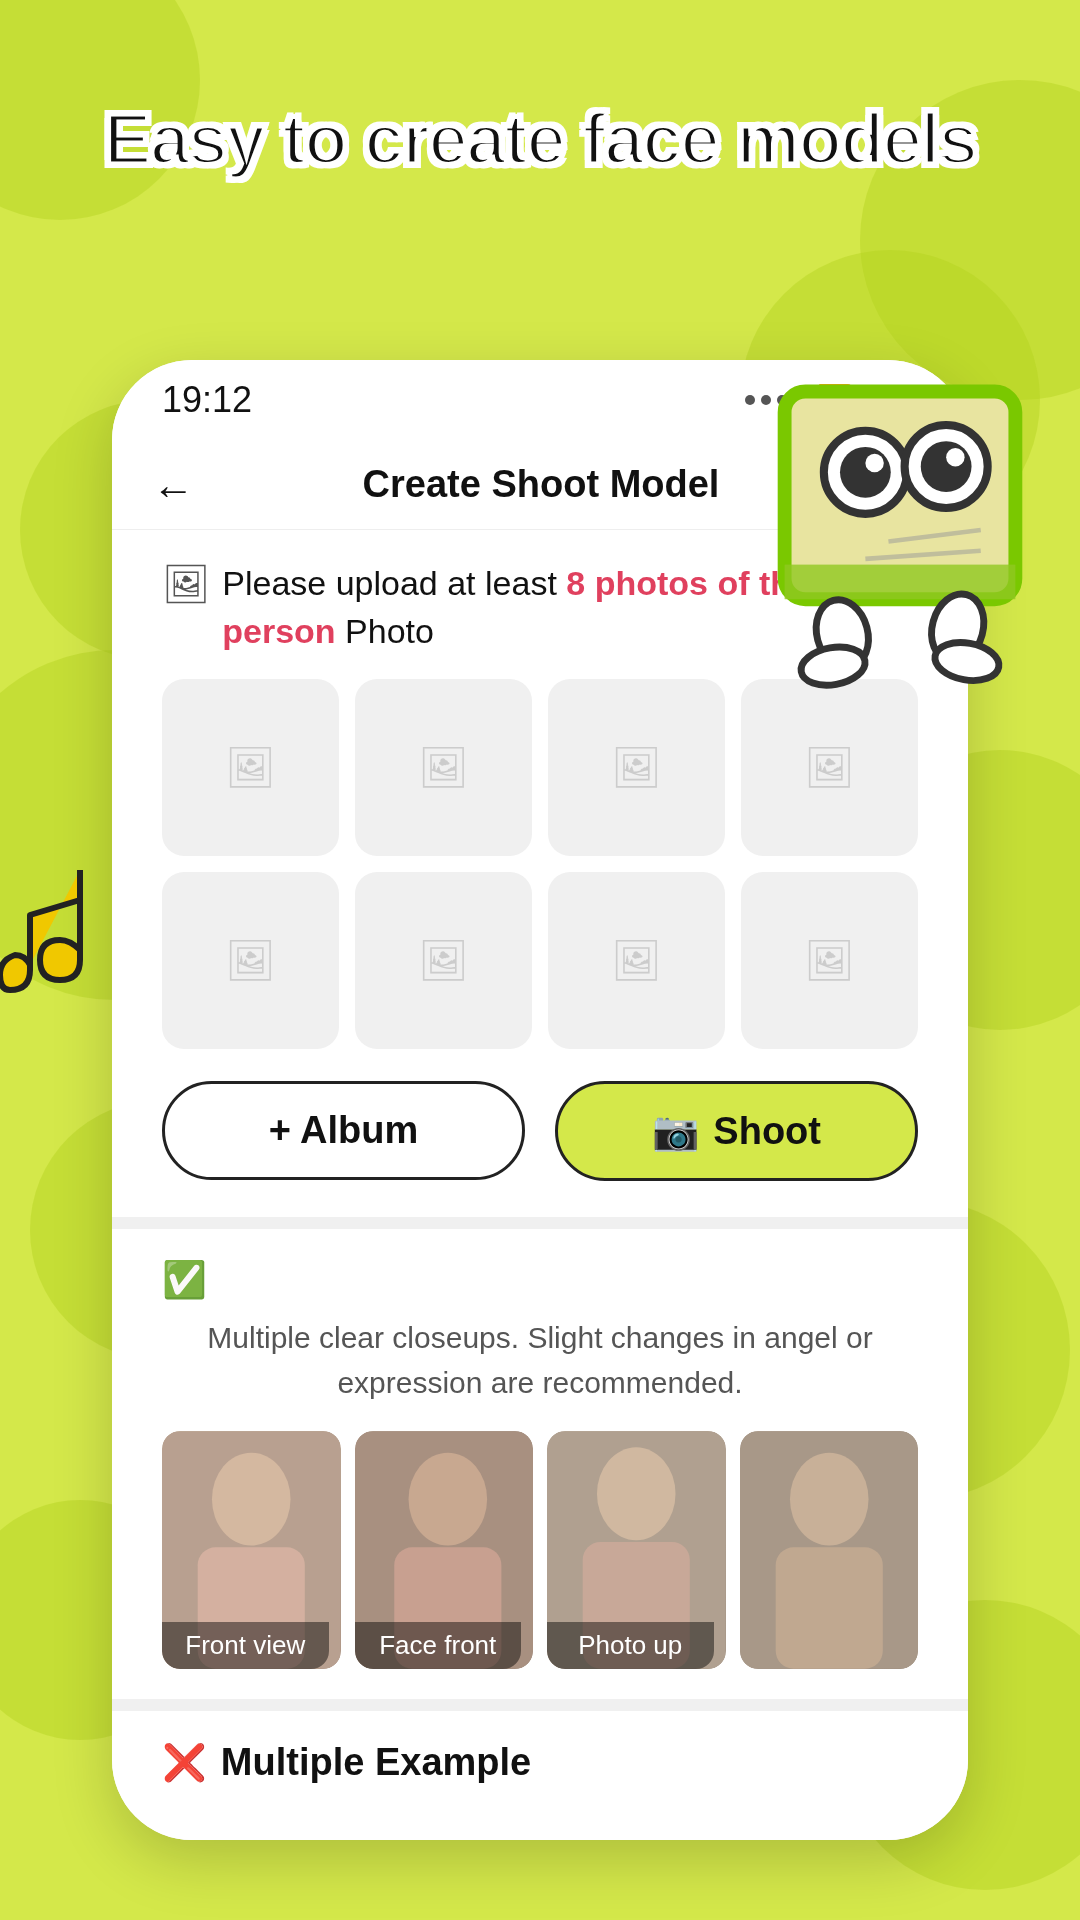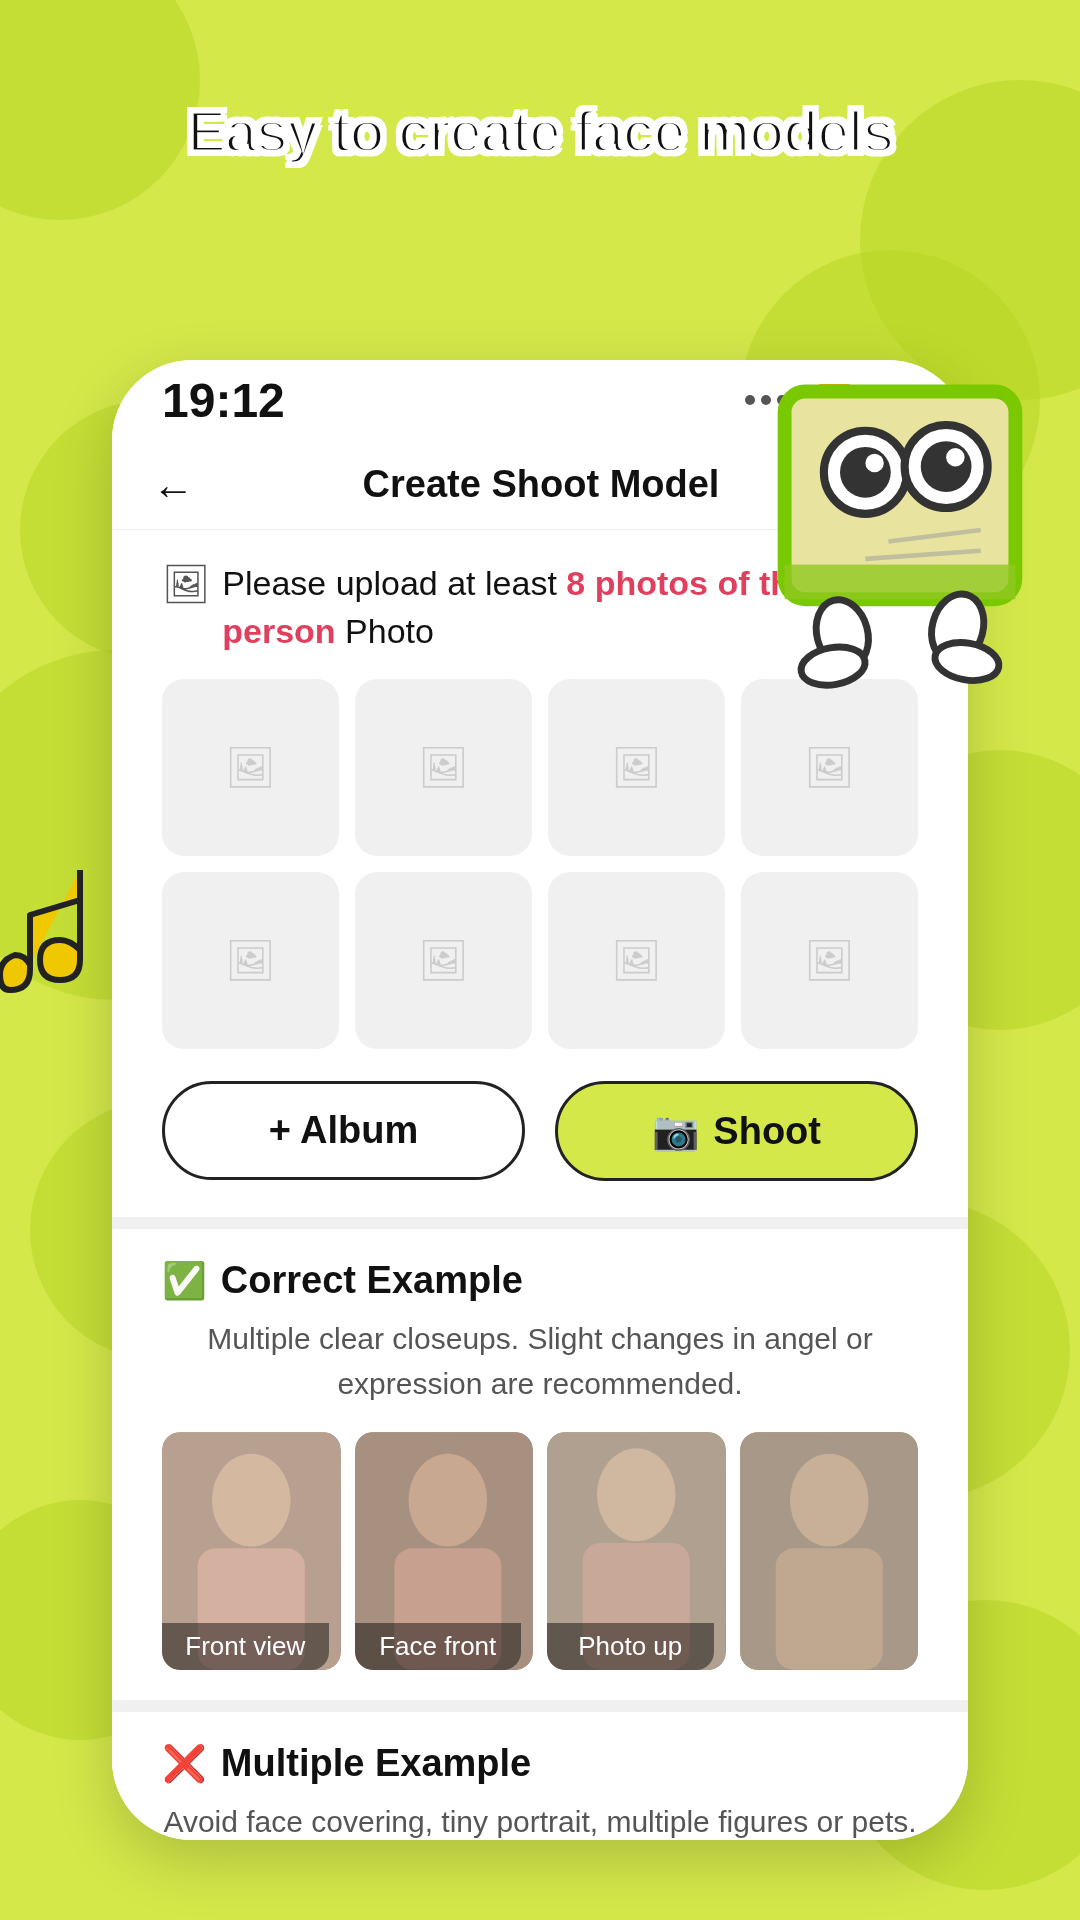--- a/index.html
+++ b/index.html
@@ -27,21 +27,21 @@
 
     
     .page-title-area {
       position: absolute;
       top: 100px;
       left: 0; right: 0;
       text-align: center;
       z-index: 10;
     }
     .page-title-text {
-      font-size: 59px;
+      font-size: 72px;
       font-weight: 900;
       color: #111;
       -webkit-text-stroke: 5px #fff;
       text-shadow: 4px 4px 0 #fff, -4px -4px 0 #fff, 4px -4px 0 #fff, -4px 4px 0 #fff;
       letter-spacing: -2px;
       line-height: 1.1;
     }
 
     
     .phone-mockup {
@@ -60,22 +60,22 @@
     
     .status-bar {
       height: 80px;
       display: flex;
       align-items: center;
       justify-content: space-between;
       padding: 0 50px;
       background: #fff;
     }
     .status-time {
-      font-size: 48px;
-      font-weight: 700;
+      font-size: 36px;
+      font-weight: 400;
       color: #111;
     }
     .status-icons {
       display: flex;
       align-items: center;
       gap: 14px;
     }
     .signal-dots {
       display: flex; gap: 6px;
     }
@@ -422,21 +422,20 @@
       <button class="btn-shoot">
         <span>📷</span>
         <span>Shoot</span>
       </button>
     </div>
 
     <div class="section-divider"></div>
 
     <div class="section-heading">
       <span class="section-heading-icon">✅</span>
-      <span class="section-heading-text">Correct Example</span>
     </div>
     <p class="section-desc">Multiple clear closeups. Slight changes in angel or expression are recommended.</p>
 
     <div class="example-photos">
       <div class="example-photo-wrap">
         <div class="photo-correct-1 photo-correct-img" style="width:100%;aspect-ratio:3/4;border-radius:18px;position:relative;overflow:hidden;">
 
           <svg viewBox="0 0 100 133" style="position:absolute;inset:0;width:100%;height:100%;" xmlns="http://www.w3.org/2000/svg">
             <rect width="100" height="133" fill="#b8a090"></rect>
             <ellipse cx="50" cy="38" rx="22" ry="26" fill="#d4b8a0"></ellipse>
@@ -476,18 +475,17 @@
       </div>
     </div>
 
     <div class="section-divider"></div>
 
     <div class="incorrect-section">
       <div class="section-heading">
         <span class="section-heading-icon section-heading-icon-red">❌</span>
         <span class="section-heading-text">Multiple Example</span>
       </div>
-      <p class="section-desc">Avoid face covering, tiny portrait, multiple figures or pets.</p>
 
     </div>
 
   </div>
 </div>
 
 </body></html>

